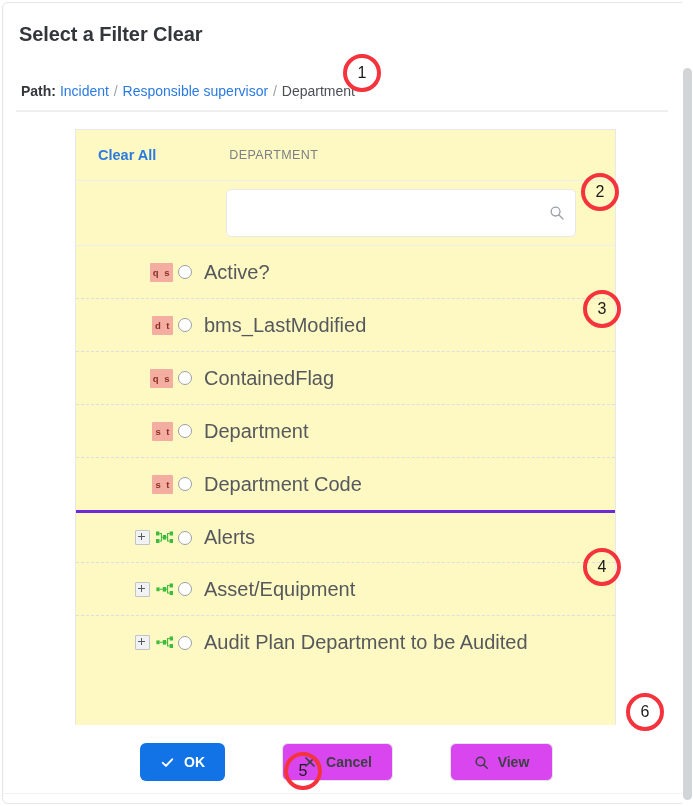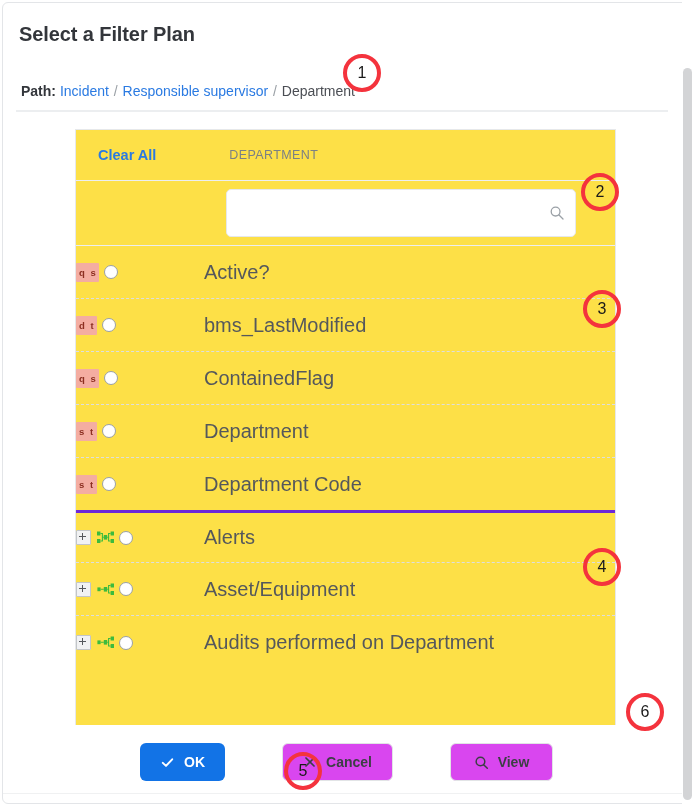--- a/index.html
+++ b/index.html
@@ -76,21 +76,21 @@
   
   .list-panel {
     position: absolute;
     left: 72px;
     top: 126px;
     width: 541px;
     height: 596px;
     border: 1px solid #e6e8ea;
     border-bottom: none;
     box-sizing: border-box;
-    background: #fde047;
+    background: #fef9c3;
     overflow: hidden;
   }
 
   .panel-head {
     height: 51px;
     border-bottom: 1px solid #eceef0;
     display: flex;
     align-items: center;
     box-sizing: border-box;
   }
@@ -163,20 +163,21 @@
   .frow.group-start {
     border-top: 3px solid #6d28d9;
     margin-top: -1px;
   }
   .frow:last-child { border-bottom: none; }
 
   .icon-cell {
     width: 124px;
     display: flex;
     align-items: center;
+    justify-content: flex-end;
     padding-right: 8px;
     box-sizing: border-box;
   }
 
   .expander {
     width: 13px;
     height: 13px;
     border: 1px solid #c2c5c8;
     background: #f1f2f3;
     border-radius: 1px;
@@ -324,21 +325,21 @@
     font-family: "Liberation Sans", sans-serif;
     box-sizing: border-box;
     z-index: 20;
   }
 </style>
 </head>
 <body>
 
 <div class="dialog">
 
-  <div class="dialog-title">Select a Filter Plan</div>
+  <div class="dialog-title">Select a Filter Clear</div>
 
   <div class="path-row">
     <span class="path-label">Path:</span>
     <span class="path-link">Incident</span>
     <span class="path-sep">/</span>
     <span class="path-link">Responsible supervisor</span>
     <span class="path-sep">/</span>
     <span class="path-current">Department</span>
   </div>
 
@@ -433,37 +434,37 @@
               <rect x="13.6" y="1.5" width="3.4" height="4" fill="#3dbb3d"></rect>
               <rect x="13.6" y="9" width="3.4" height="4" fill="#3dbb3d"></rect>
               <path d="M3.6 7.3 H6.8 M10.2 7.3 H11.6 V3.5 H13.6 M11.6 7.3 V11 H13.6" stroke="#3dbb3d" stroke-width="1.1" fill="none"></path>
             </svg>
           </span>
           <span class="radio"></span>
         </div>
         <span class="flabel">Asset/Equipment</span>
       </div>
 
-
       <div class="frow">
         <div class="icon-cell">
           <span class="expander"></span>
           <span class="ref-icon">
             <svg viewBox="0 0 17 15" width="17" height="15">
               <rect x="0.4" y="5.4" width="3.2" height="3.8" fill="#3dbb3d"></rect>
               <rect x="6.8" y="5" width="3.4" height="4.6" fill="#3dbb3d"></rect>
               <rect x="13.6" y="1.5" width="3.4" height="4" fill="#3dbb3d"></rect>
               <rect x="13.6" y="9" width="3.4" height="4" fill="#3dbb3d"></rect>
               <path d="M3.6 7.3 H6.8 M10.2 7.3 H11.6 V3.5 H13.6 M11.6 7.3 V11 H13.6" stroke="#3dbb3d" stroke-width="1.1" fill="none"></path>
             </svg>
           </span>
           <span class="radio"></span>
         </div>
-        <span class="flabel">Audits performed on Department</span>
-      </div>
+        <span class="flabel">Audit Plan Department to be Audited</span>
+      </div>
+
 
     </div>
   </div>
 
   <div class="footer">
     <div class="btn btn-primary">
       <span>
         <svg viewBox="0 0 16 16" width="15" height="15" fill="none" stroke="#ffffff" stroke-width="2.1" stroke-linecap="round" stroke-linejoin="round">
           <path d="M3 8.4 L6.4 11.6 L13 4.6"></path>
         </svg>

